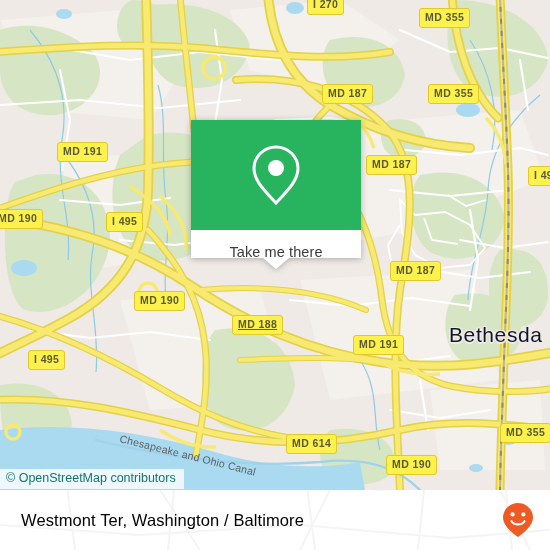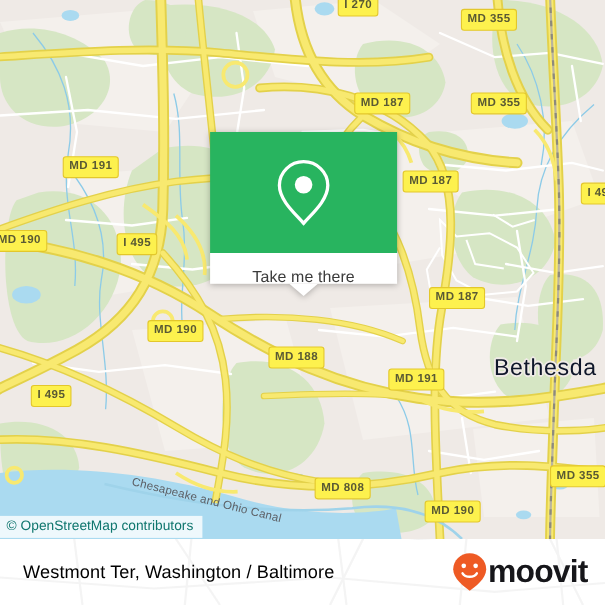--- a/index.html
+++ b/index.html
@@ -264,24 +264,24 @@
         <div class="shield" style="left: 307px; top: -5px;">I 270</div>
         <div class="shield" style="left: 322px; top: 84px;">MD 187</div>
         <div class="shield" style="left: 428px; top: 84px;">MD 355</div>
         <div class="shield" style="left: 57px; top: 142px;">MD 191</div>
         <div class="shield" style="left: 366px; top: 155px;">MD 187</div>
         <div class="shield" style="left: 528px; top: 166px;">I 495</div>
         <div class="shield" style="left: -8px; top: 209px;">MD 190</div>
         <div class="shield" style="left: 106px; top: 212px;">I 495</div>
         <div class="shield" style="left: 390px; top: 261px;">MD 187</div>
         <div class="shield" style="left: 134px; top: 291px;">MD 190</div>
-        <div class="shield" style="left: 244px; top: 315px;">MD 188</div>
+        <div class="shield" style="left: 232px; top: 315px; text-decoration: underline;">MD 188</div>
         <div class="shield" style="left: 353px; top: 335px;">MD 191</div>
         <div class="shield" style="left: 28px; top: 350px;">I 495</div>
-        <div class="shield" style="left: 286px; top: 434px;">MD 808</div>
+        <div class="shield" style="left: 286px; top: 434px;">MD 614</div>
         <div class="shield" style="left: 500px; top: 423px;">MD 355</div>
         <div class="shield" style="left: 386px; top: 455px;">MD 190</div>
       </div>
 
     <div id="label-layer">
         <div class="city-label" style="left: 449px; top: 323px;">Bethesda</div>
         <div class="canal-label" style="left: 120px; top: 432px; transform: rotate(14deg); transform-origin: left center;">Chesapeake and Ohio Canal</div>
       </div>
 
     <div id="attribution">© OpenStreetMap contributors</div>
@@ -320,18 +320,17 @@
 
     <div id="footer-title">Westmont Ter, Washington / Baltimore</div>
 
     <div id="brand">
       <svg width="32" height="36" viewBox="0 0 32 36">
         <path d="M16 1 C7.7 1 1 7.6 1 15.6 C1 24.2 11 31.5 16 35 C21 31.5 31 24.2 31 15.6 C31 7.6 24.3 1 16 1 Z" fill="#ee5a24"></path>
         <circle cx="10.6" cy="12.4" r="2.1" fill="#ffffff"></circle>
         <circle cx="21.4" cy="12.4" r="2.1" fill="#ffffff"></circle>
         <path d="M9.5 19.2 C12 23.4 20 23.4 22.5 19.2" stroke="#ffffff" stroke-width="2.2" fill="none" stroke-linecap="round"></path>
       </svg>
-      <span id="brand-word">moovit</span>
     </div>
 
   </div>
 
 </div>
 
 </body></html>

